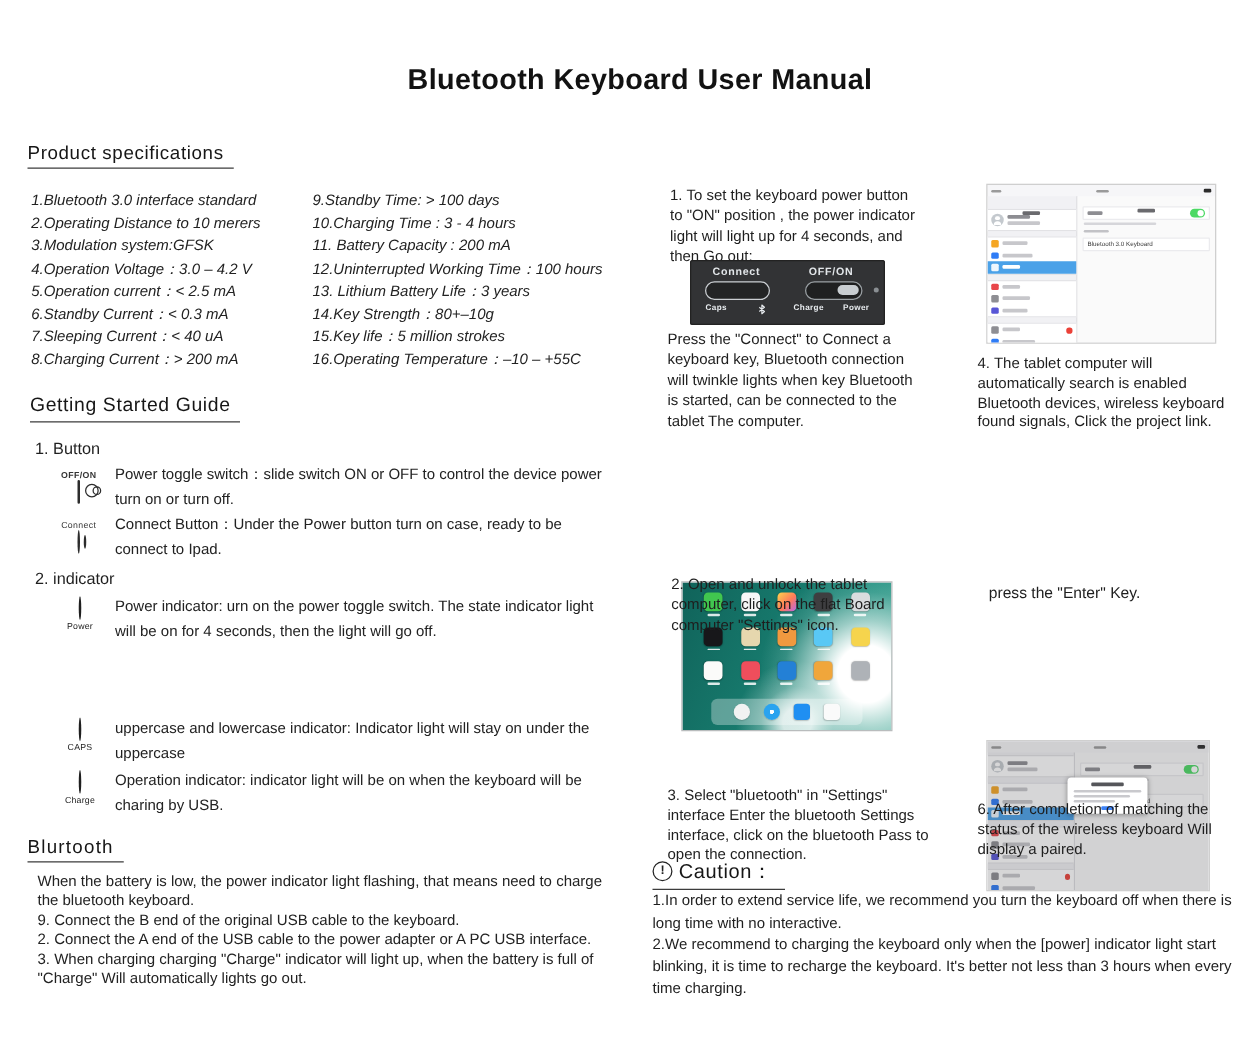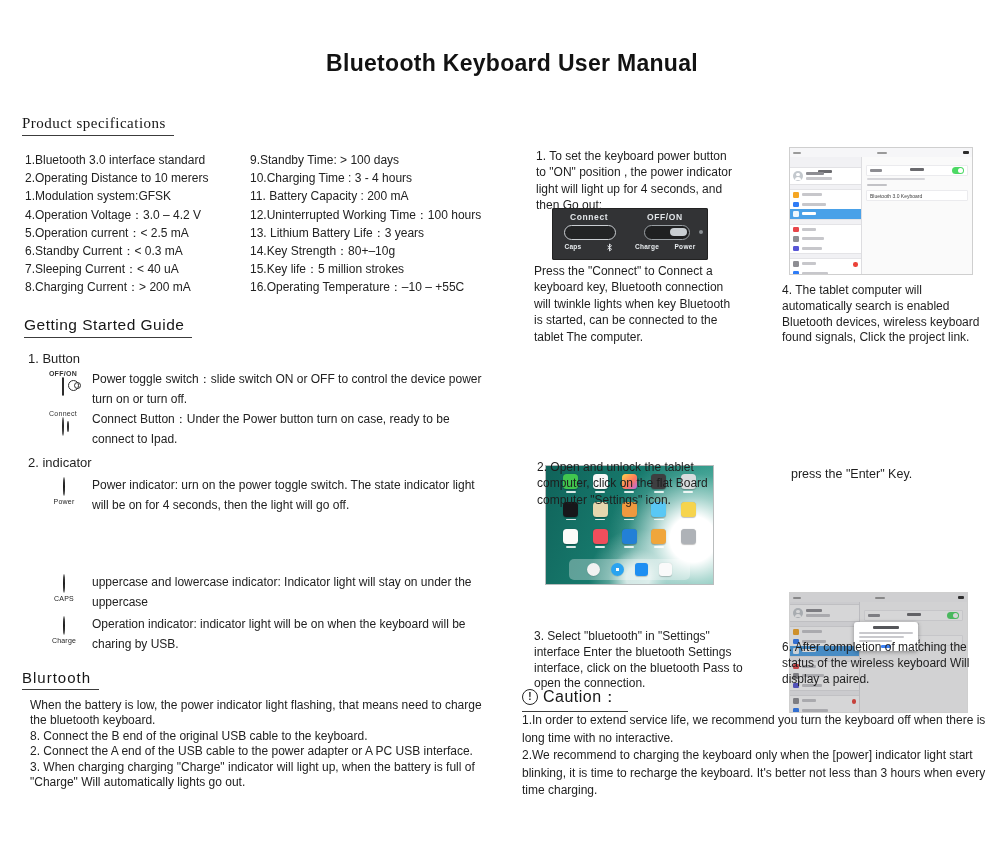--- a/index.html
+++ b/index.html
@@ -6,23 +6,23 @@
   .page{position:relative;width:1000px;height:843px;background:#ffffff;
         font-family:"Liberation Sans","DejaVu Sans",sans-serif;color:#1f1f1f;overflow:hidden;}
   .abs{position:absolute;}
   .title{top:50px;left:12px;width:100%;text-align:center;font-size:23px;font-weight:bold;color:#121212;letter-spacing:.3px;}
   .h{font-size:15px;color:#161616;border-bottom:1.3px solid #3c3c3c;display:inline-block;padding:0 8px 3px 0;letter-spacing:.5px;}
   .body12{font-size:12px;color:#222;}
   
   .speccols{display:flex;}
   .speccols .c1{width:225px;}
   .speccols .c2{width:250px;}
-  .speccols div{line-height:18.2px;white-space:nowrap;}
-  
-  .gsrow{display:flex;align-items:flex-start;}
+  .speccols div{line-height:18.2px;white-space:nowrap;font-style:italic;}
+  
+  .gsrow{display:flex;align-items:center;}
   .gsic{width:58px;text-align:center;flex:none;}
   .gsic .lbl{font-size:7px;font-weight:bold;letter-spacing:.3px;color:#333;display:block;margin-bottom:1px;}
   .pillswitch{width:34px;height:17px;border:1.6px solid #2c2c2c;border-radius:9px;margin:0 auto;position:relative;}
   .pillswitch:before{content:"";position:absolute;left:5px;top:2px;width:9px;height:9px;border:1.5px solid #2c2c2c;border-radius:50%;}
   .pillswitch:after{content:"";position:absolute;left:11px;top:4px;width:5px;height:5px;border:1.4px solid #2c2c2c;border-radius:50%;}
   .ovalbtn{width:36px;height:19px;border:1.7px solid #2c2c2c;border-radius:50%;margin:0 auto;position:relative;}
   .ovalbtn:before{content:"";position:absolute;left:4px;top:3px;right:4px;bottom:3px;border:1.2px solid #2c2c2c;border-radius:50%;}
   .indrow{display:flex;align-items:flex-start;}
   .indic{width:56px;text-align:center;flex:none;padding-top:2px;}
   .oval{width:12px;height:25px;border:1.7px solid #1f1f1f;border-radius:50%;margin:0 auto;}
@@ -94,29 +94,29 @@
   .cautxt{font-size:12px;line-height:17.6px;color:#1e1e1e;}
   .btglyph svg{display:block;margin:0 auto;}
 </style>
 </head>
 <body>
 
 <div class="page">
 
   <div class="abs title">Bluetooth Keyboard User Manual</div>
 
-  <div class="abs" style="left:22px;top:114px;font-family:Liberation Serif, serif;">
+  <div class="abs" style="left:22px;top:114px;">
     <span class="h">Product specifications</span>
   </div>
 
   <div class="abs body12 speccols" style="left:25px;top:151px;">
     <div class="c1">
       <div>1.Bluetooth 3.0 interface standard</div>
       <div>2.Operating Distance to 10 merers</div>
-      <div>1.Modulation system:GFSK</div>
+      <div>3.Modulation system:GFSK</div>
       <div>4.Operation Voltage：3.0 – 4.2 V</div>
       <div>5.Operation current：&lt; 2.5 mA</div>
       <div>6.Standby Current：&lt; 0.3 mA</div>
       <div>7.Sleeping Current：&lt; 40 uA</div>
       <div>8.Charging Current：&gt; 200 mA</div>
     </div>
     <div class="c2">
       <div>9.Standby Time: &gt; 100 days</div>
       <div>10.Charging Time : 3 - 4 hours</div>
       <div>11. Battery Capacity : 200 mA</div>
@@ -176,21 +176,21 @@
     </div>
     <div class="body12 gstxt" style="width:396px;">Operation indicator: indicator light will be on when the keyboard will be charing by USB.</div>
   </div>
 
   <div class="abs" style="left:22px;top:669px;">
     <span class="h" style="letter-spacing:1px;">Blurtooth</span>
   </div>
 
   <div class="abs body12 chg" style="left:30px;top:698px;width:458px;">
     <div>When the battery is low, the power indicator light flashing, that means need to charge the bluetooth keyboard.</div>
-    <div>8. Connect the B end of the original USB cable to the keyboard.</div>
+    <div>9. Connect the B end of the original USB cable to the keyboard.</div>
     <div>2. Connect the A end of the USB cable to the power adapter or A PC USB interface.</div>
     <div>3. When charging charging "Charge" indicator will light up, when the battery is full of "Charge" Will automatically lights go out.</div>
   </div>
 
 
   <div class="abs step" style="left:536px;top:148px;width:202px;">1. To set the keyboard power button to "ON" position , the power indicator light will light up for 4 seconds, and then Go out;</div>
 
   <div class="abs kb" style="left:552px;top:208px;width:156px;height:52px;">
     <span class="klbl" style="left:18px;top:4px;">Connect</span>
     <span class="klbl" style="left:95px;top:4px;">OFF/ON</span>

